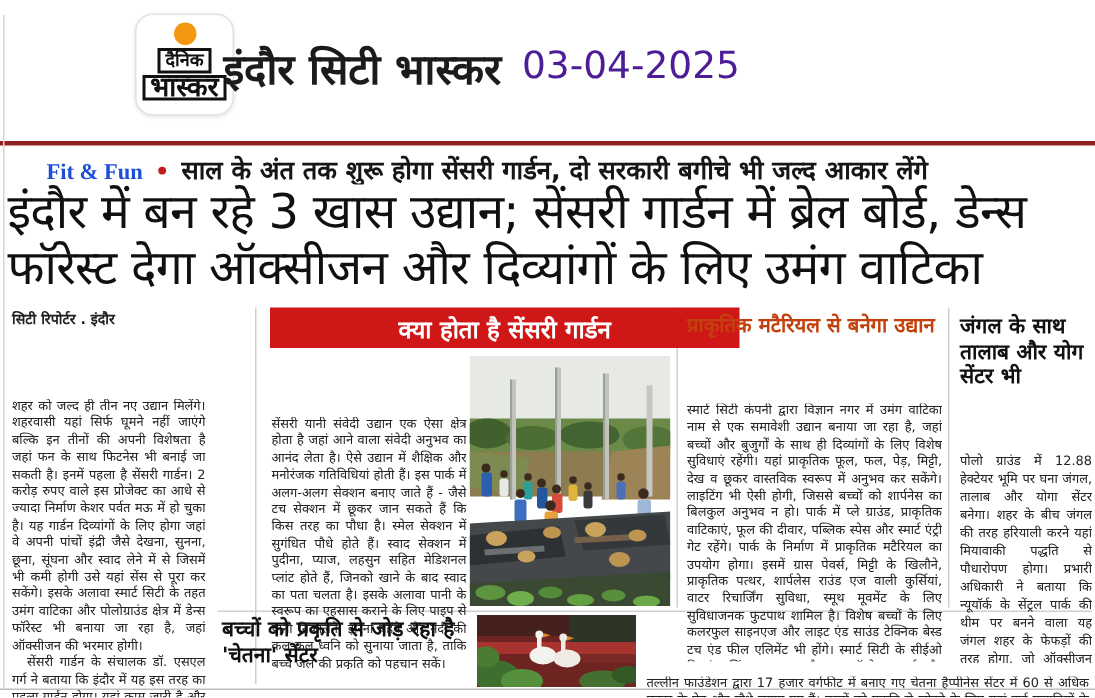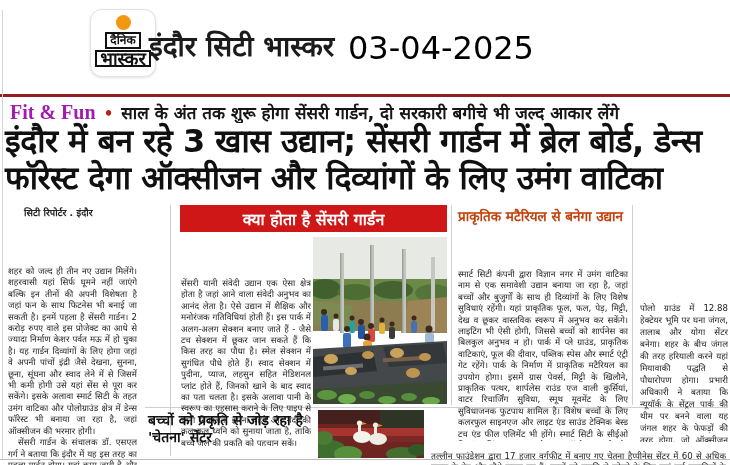--- a/index.html
+++ b/index.html
@@ -21,53 +21,53 @@
   .logo-word {
     font-weight:800; color:#111; border:2px solid #111; background:#fff;
     font-size:12px; line-height:13px; padding:0 3px; letter-spacing:0;
   }
   .logo-word.w2 { font-size:18px; margin-top:1px; }
   .mast-title {
     position:absolute; left:149px; top:26px; font-size:28px; font-weight:700;
     color:#1b1b1b; white-space:nowrap;
   }
   .mast-date {
-    position:absolute; left:348px; top:29px; font-size:32px; font-weight:500;
-    color:#000000; white-space:nowrap;
+    position:absolute; left:348px; top:29px; font-size:25px; font-weight:500;
+    color:#4c1d95; white-space:nowrap;
   }
   .mast-rule { position:absolute; left:0; top:94px; width:730px; height:3px; background:#8e2020; }
   .edge-left { position:absolute; left:2px; top:10px; width:1px; height:450px; background:#d6d6d6; }
 
   
   .kicker { position:absolute; left:10px; top:101px; width:715px; height:22px; white-space:nowrap; overflow:hidden; }
-  .kicker .tag { color:#a21caf; font-family:"Liberation Serif","DejaVu Serif",serif; font-weight:700; font-size:20px; }
+  .kicker .tag { color:#1d4ed8; font-family:"Liberation Serif","DejaVu Serif",serif; font-weight:700; font-size:15px;margin-left:21px; }
   .kicker .bullet { color:#c11b1e; font-size:15px; font-weight:700; padding:0 3px; }
   .kicker .ktext { color:#161616; font-weight:700; font-size:17px; }
 
   
   .headline {
     position:absolute; left:5px; top:123px; width:722px; color:#101010;
-    font-weight:700; font-size:32px; line-height:37px; letter-spacing:-.5px;
-  }
-
-  
-  .byline { position:absolute; left:24px; top:206px; font-size:9.5px; font-weight:700; color:#222; }
+    font-weight:400; font-size:32px; line-height:37px; letter-spacing:-.5px;
+  }
+
+  
+  .byline { position:absolute; left:8px; top:206px; font-size:9.5px; font-weight:700; color:#222; }
   .col-body { color:#222; font-size:8.6px; line-height:11.4px; text-align:justify;margin-top:40px; }
   .col1 { position:absolute; left:8px; top:226px; width:129px; height:230px; overflow:hidden; }
   .col1 p.p2 { text-indent:10px; }
   .vline { position:absolute; width:1px; background:#cfcfcf; }
   .v1 { left:170px; top:205px; height:251px; }
   .v2 { left:451px; top:205px; height:200px; }
   .v3 { left:632px; top:205px; height:200px; }
   .hline-mid { position:absolute; left:145px; top:407px; width:583px; height:1px; background:#cfcfcf; }
   .hline-bot { position:absolute; left:0px; top:459px; width:730px; height:1px; background:#bdbdbd; }
 
   
   .explainer-banner {
-    position:absolute; left:180px; top:205px; width:267px; height:27px;
+    position:absolute; left:180px; top:205px; width:313px; height:27px;
     background:#cf1717; color:#fff; font-weight:700; font-size:16px;
     display:flex; align-items:center; justify-content:center; white-space:nowrap;
   }
   .explainer-body { position:absolute; left:181px; top:238px; width:130px; height:168px; overflow:hidden; }
 
   .photo-main { position:absolute; left:313px; top:237px; width:134px; height:167px; overflow:hidden; }
   .photo-main svg, .photo-geese svg { display:block; }
 
   
   .col3-head { position:absolute; left:458px; top:207px; width:172px; font-size:13.5px; font-weight:800; color:#c2410c; white-space:nowrap; }
@@ -185,20 +185,21 @@
       <ellipse cx="54" cy="158" rx="8" ry="4" fill="#528a3a"></ellipse>
       <ellipse cx="74" cy="163" rx="9" ry="4" fill="#63a044"></ellipse>
       <ellipse cx="96" cy="160" rx="8" ry="4" fill="#578f3d"></ellipse>
       <ellipse cx="118" cy="164" rx="9" ry="4" fill="#6aa848"></ellipse>
     </svg>
   </div>
 
   <div class="col3-head">प्राकृतिक मटैरियल से बनेगा उद्यान</div>
   <div class="col3-body col-body">स्मार्ट सिटी कंपनी द्वारा विज्ञान नगर में उमंग वाटिका नाम से एक समावेशी उद्यान बनाया जा रहा है, जहां बच्चों और बुजुर्गों के साथ ही दिव्यांगों के लिए विशेष सुविधाएं रहेंगी। यहां प्राकृतिक फूल, फल, पेड़, मिट्टी, देख व छूकर वास्तविक स्वरूप में अनुभव कर सकेंगे। लाइटिंग भी ऐसी होगी, जिससे बच्चों को शार्पनेस का बिलकुल अनुभव न हो। पार्क में प्ले ग्राउंड, प्राकृतिक वाटिकाएं, फूल की दीवार, पब्लिक स्पेस और स्मार्ट एंट्री गेट रहेंगे। पार्क के निर्माण में प्राकृतिक मटैरियल का उपयोग होगा। इसमें ग्रास पेवर्स, मिट्टी के खिलौने, प्राकृतिक पत्थर, शार्पलेस राउंड एज वाली कुर्सियां, वाटर रिचार्जिंग सुविधा, स्मूथ मूवमेंट के लिए सुविधाजनक फुटपाथ शामिल है। विशेष बच्चों के लिए कलरफुल साइनएज और लाइट एंड साउंड टेक्निक बेस्ड टच एंड फील एलिमेंट भी होंगे। स्मार्ट सिटी के सीईओ दिव्यांक सिंह का कहना है, यह कॉन्सेप्ट बुजुर्ग और बच्चों में प्रकृति के रीयल सेंस और आनंद का अनुभव कराने के लिए तैयार किया गया है।</div>
 
+  <div class="col4-head">जंगल के साथ तालाब और योग सेंटर भी</div>
   <div class="col4-body col-body">पोलो ग्राउंड में 12.88 हेक्टेयर भूमि पर घना जंगल, तालाब और योगा सेंटर बनेगा। शहर के बीच जंगल की तरह हरियाली करने यहां मियावाकी पद्धति से पौधारोपण होगा। प्रभारी अधिकारी ने बताया कि न्यूयॉर्क के सेंट्रल पार्क की थीम पर बनने वाला यह जंगल शहर के फेफड़ों की तरह होगा, जो ऑक्सीजन प्रदान करता रहेगा।</div>
 
   <div class="chetna-head">बच्चों को प्रकृति से जोड़ रहा है 'चेतना' सेंटर</div>
   <div class="photo-geese">
     <svg width="106" height="48" viewBox="0 0 106 48" xmlns="http://www.w3.org/2000/svg">
       <rect x="0" y="0" width="106" height="48" fill="#6e2420"></rect>
       <rect x="0" y="0" width="106" height="14" fill="#46201c"></rect>
       <rect x="62" y="0" width="44" height="22" fill="#2e3426"></rect>
       <rect x="0" y="18" width="106" height="8" fill="#a83430"></rect>
       <ellipse cx="44" cy="27" rx="9" ry="6" fill="#f4f2ec"></ellipse>

